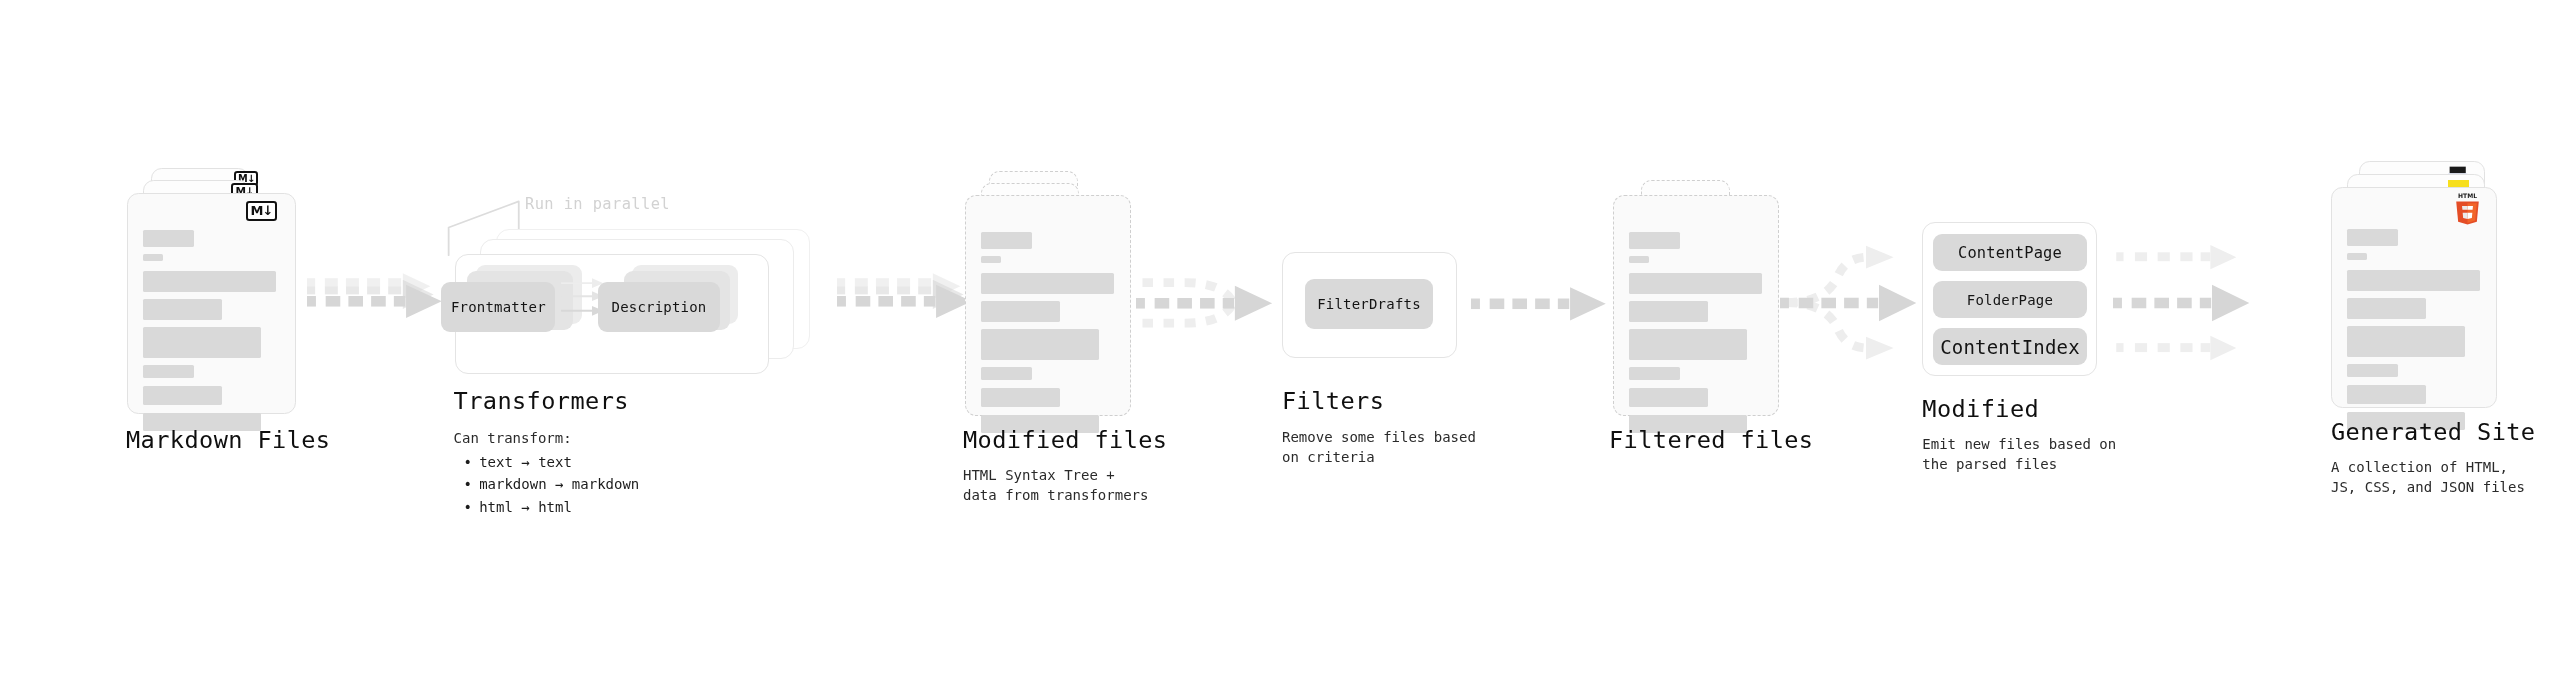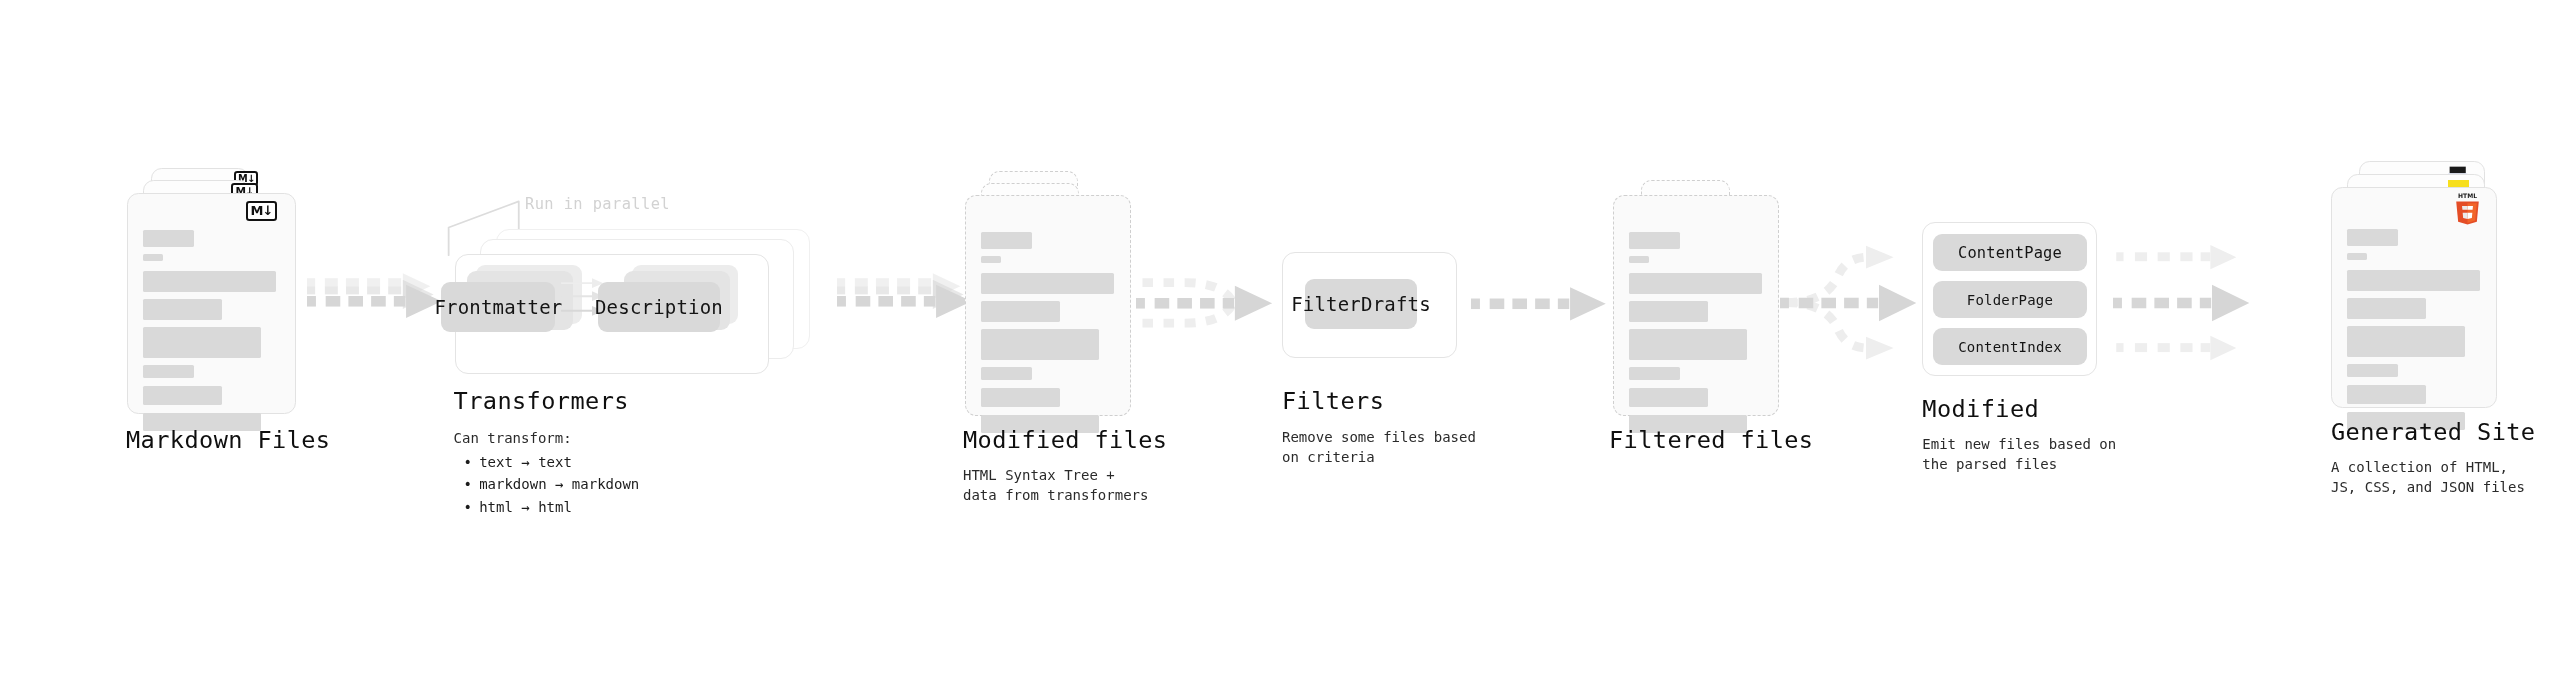--- a/index.html
+++ b/index.html
@@ -44,21 +44,21 @@
 
   
   .grp{
     position:absolute;box-sizing:border-box;
     border:1.2px solid #e4e4e4;border-radius:13px;background:#ffffff;
   }
   .chip{
     position:absolute;box-sizing:border-box;
     background:#d8d8d8;border-radius:9px;
     display:flex;align-items:center;justify-content:center;
-    font-size:19px;color:#141414;white-space:nowrap;letter-spacing:0.2px;
+    font-size:14px;color:#141414;white-space:nowrap;letter-spacing:0.2px;
   }
   .chip.solo{background:#d9d9d9;}
 
   
   .parallel-label{
     position:absolute;font-size:15.4px;color:#d2d2d2;white-space:nowrap;letter-spacing:0.4px;
   }
 
   svg{overflow:visible;}
   .novec{pointer-events:none;}
@@ -233,21 +233,21 @@
       <rect x="51" y="37" width="18" height="13"></rect>
         <rect x="79" y="37" width="18" height="13"></rect>
       <rect x="107" y="37" width="14" height="13"></rect>
       <path d="M122 22 L168 43.5 L122 65 Z"></path>
     </g>
   </svg>
 
   <div class="abs" style="left:1264px;top:0px;width:325px;height:681px;">
 
     <div class="grp" style="left:18px;top:252px;width:175px;height:106px;"></div>
-    <div class="chip solo" style="left:41px;top:279px;width:112px;height:50px;">FilterDrafts</div>
+    <div class="chip solo" style="left:41px;top:279px;width:128px;height:50px;">FilterDrafts</div>
 
     <div class="abs stage-title" style="left:18px;top:390px;">Filters</div>
     <div class="abs stage-sub" style="left:18px;top:427px;">Remove some files based
 on criteria</div>
   </div>
 
   <svg class="abs novec" style="left:1471px;top:291px;" width="138" height="41" viewBox="0 0 170 50">
     <g fill="#d6d6d6">
       <rect x="0" y="9" width="11" height="13"></rect>
         <rect x="23" y="9" width="18" height="13"></rect>
@@ -296,21 +296,21 @@
       <path d="M122 50 L168 72.5 L122 95 Z"></path>
     </g>
   </svg>
 
   <div class="abs" style="left:1902px;top:0px;width:341px;height:633px;">
 
     <div class="grp" style="left:20.3px;top:222px;width:175px;height:154px;"></div>
 
     <div class="chip solo" style="left:31px;top:234px;width:154px;height:37px;font-size:15.4px;">ContentPage</div>
     <div class="chip solo" style="left:31px;top:281px;width:154px;height:37px;font-size:14px;">FolderPage</div>
-    <div class="chip solo" style="left:31px;top:328px;width:154px;height:37px;font-size:14px;">ContentIndex</div>
+    <div class="chip solo" style="left:31px;top:328px;width:154px;height:37px;font-size:19px;">ContentIndex</div>
 
     <div class="abs stage-title" style="left:20.3px;top:398px;">Modified</div>
     <div class="abs stage-sub" style="left:20.3px;top:434px;">Emit new files based on
 the parsed files</div>
   </div>
 
   <svg class="abs novec" style="left:2113px;top:244px;" width="142" height="118" viewBox="0 0 175 145">
     <g fill="#eeeeee">
       <rect x="4" y="10" width="9" height="11"></rect>
         <rect x="27" y="10" width="15" height="11"></rect>

